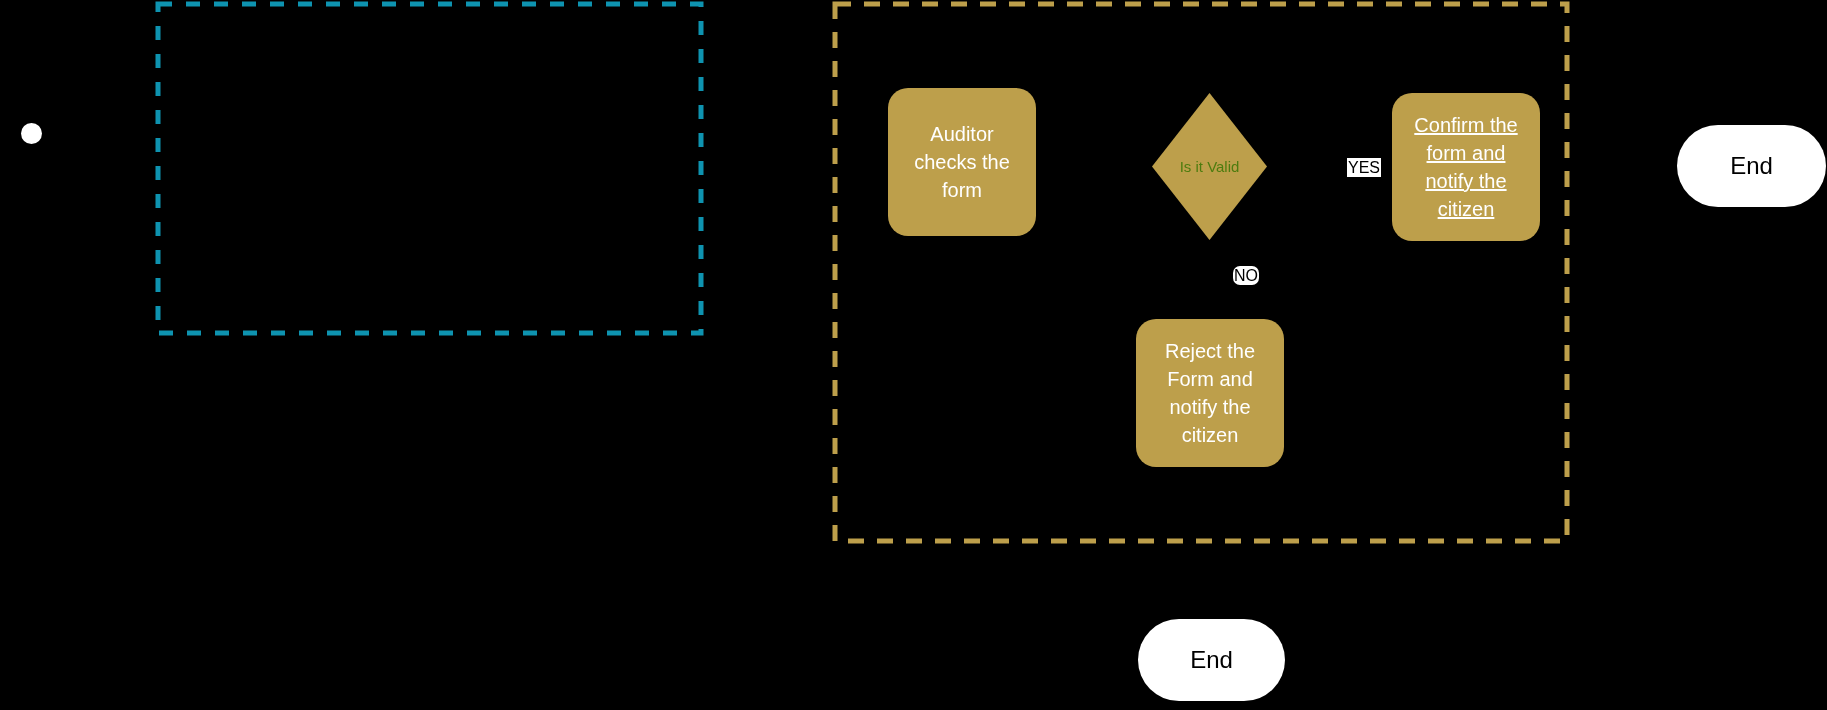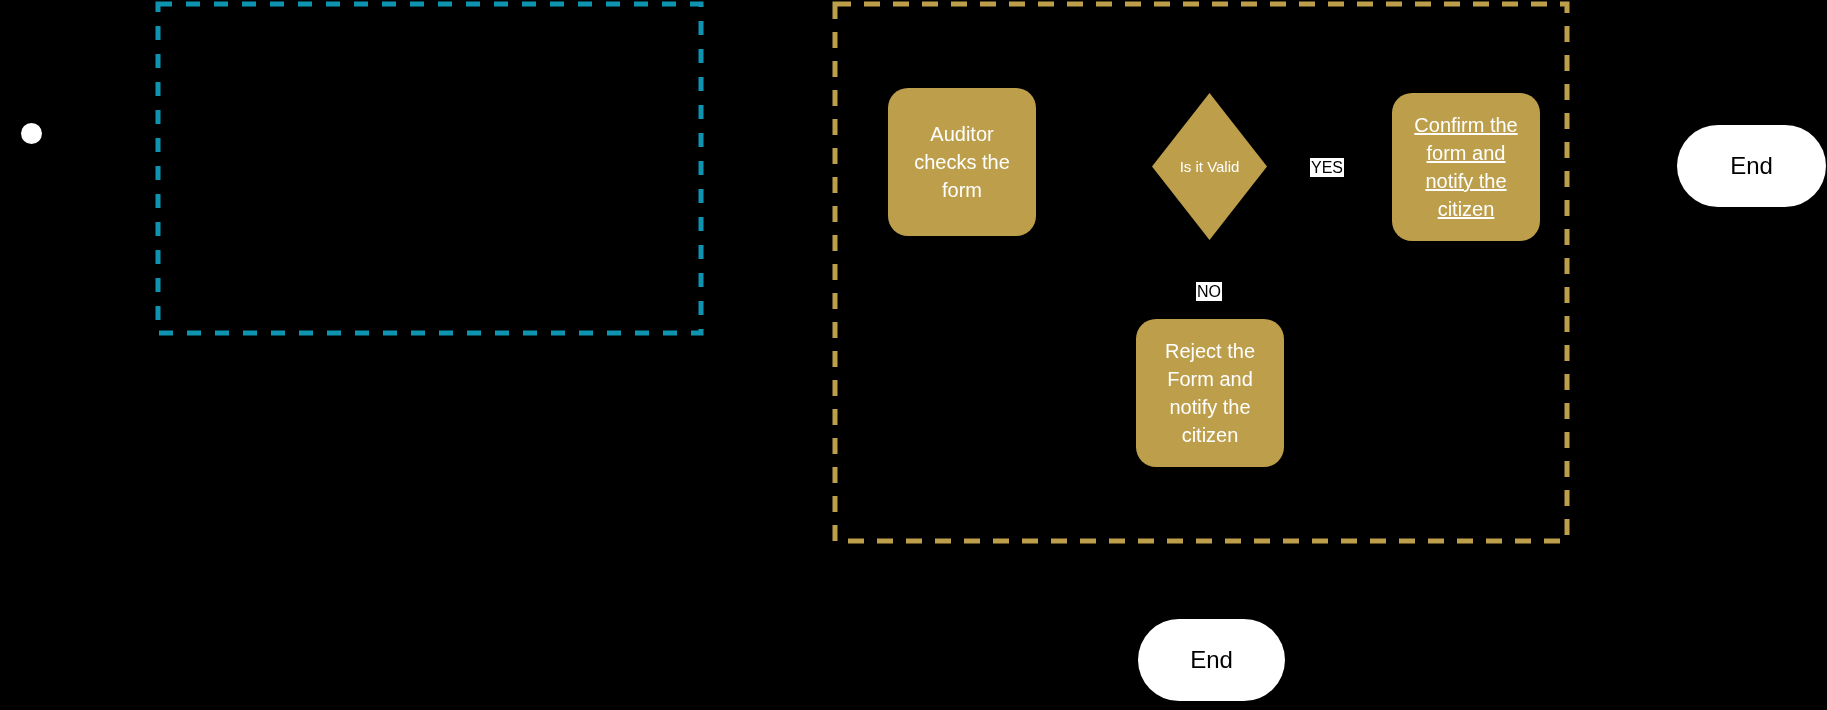--- a/index.html
+++ b/index.html
@@ -60,33 +60,34 @@
   }
   .diamond-label {
     position: absolute;
     left: 1152px;
     top: 93px;
     width: 115px;
     height: 147px;
     display: flex;
     align-items: center;
     justify-content: center;
-    color: #ffffff;
+    color: #4d7c0f;
     font-size: 15px;
     text-align: center;
     pointer-events: none;
   }
   .branch-label {
     position: absolute;
     background: #FFFFFF;
     color: #000000;
     font-size: 16px;
     line-height: 19px;
     padding: 0 1px;
     white-space: nowrap;
+    margin-left: 37px;
   }
 </style>
 </head>
 <body>
 
 <div class="canvas">
 
   <svg class="lane-svg">
     <rect x="158" y="4" width="543" height="329" fill="none" stroke="#0E93B0" stroke-width="5" stroke-dasharray="14 14"></rect>
     <rect x="835" y="4" width="732" height="537" fill="none" stroke="#BD9F4B" stroke-width="5" stroke-dasharray="16 13"></rect>
@@ -100,21 +101,21 @@
   <div class="node proc gold" style="left:888px; top:88px;">
     <span>Auditor checks the form</span>
   </div>
 
   <div class="diamond-label">
     <span>Is it Valid</span>
   </div>
 
   <div class="branch-label" style="left:1310px; top:158px;">YES</div>
 
-  <div class="branch-label" style="left:1196px; top:282px;">NO</div>
+  <div class="branch-label" style="left:1196px; top:266px;border-radius:7px;">NO</div>
 
   <div class="node proc gold" style="left:1392px; top:93px;text-decoration:underline;">
     <span>Confirm the form and notify the citizen</span>
   </div>
 
   <div class="node proc gold" style="left:1136px; top:319px;justify-content:center;">
     <span>Reject the Form and notify the citizen</span>
   </div>
 
   <div class="node terminator" style="left:1677px; top:125px;">

